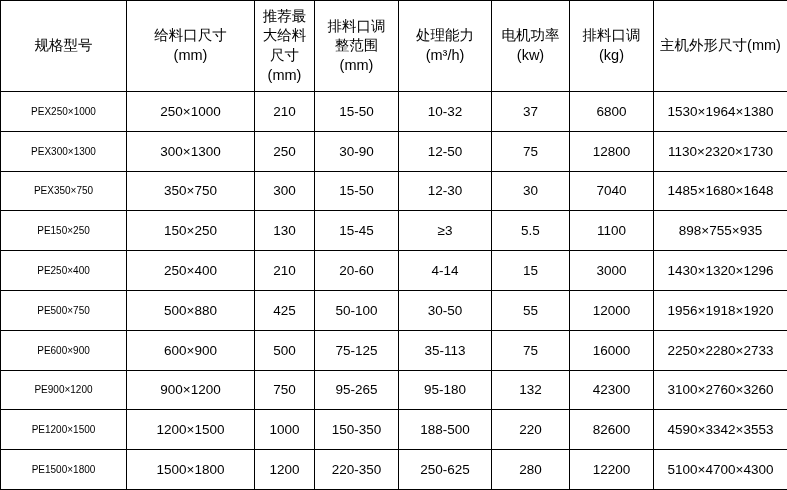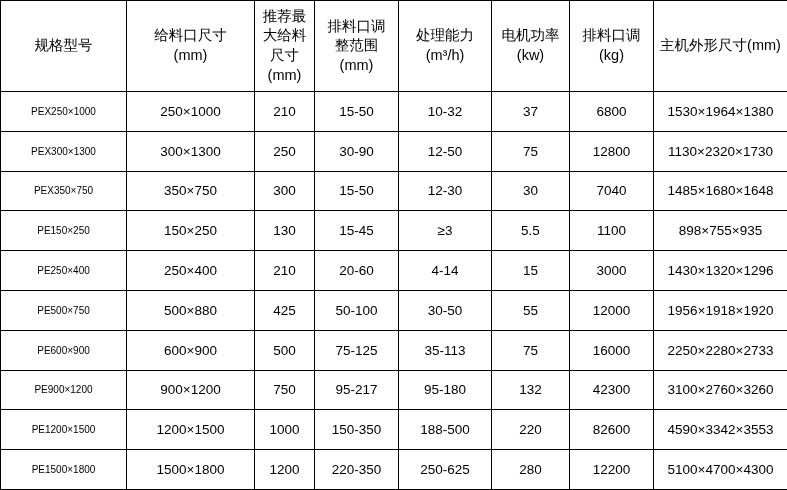--- a/index.html
+++ b/index.html
@@ -172,21 +172,21 @@
         <td>75-125</td>
         <td>35-113</td>
         <td>75</td>
         <td>16000</td>
         <td>2250×2280×2733</td>
       </tr>
       <tr>
         <td class="model">PE900×1200</td>
         <td>900×1200</td>
         <td>750</td>
-        <td>95-217</td>
+        <td>95-265</td>
         <td>95-180</td>
         <td>132</td>
         <td>42300</td>
         <td>3100×2760×3260</td>
       </tr>
       <tr>
         <td class="model">PE1200×1500</td>
         <td>1200×1500</td>
         <td>1000</td>
         <td>150-350</td>

